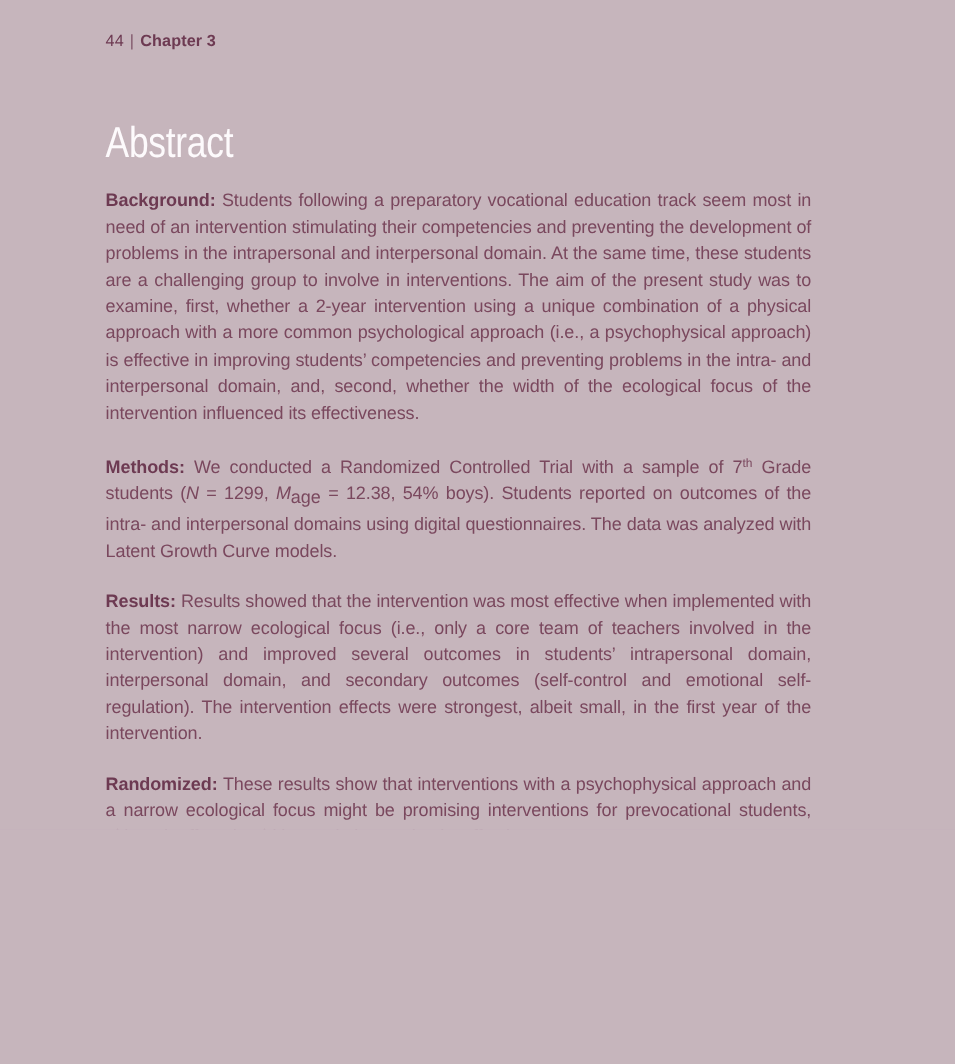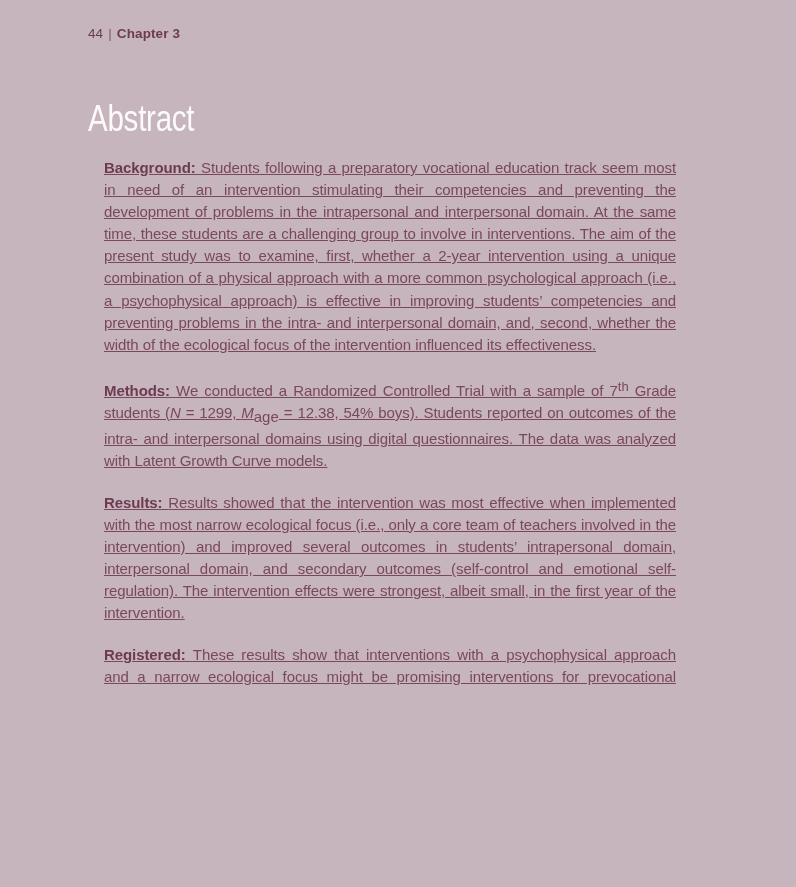--- a/index.html
+++ b/index.html
@@ -54,35 +54,34 @@
     top: 157px;
     left: 88px;
     width: 588px;
     font-size: 15px;
     line-height: 22.1px;
     color: var(--body-text, #7a485e);
     text-align: justify;
     letter-spacing: -0.08px;
   }
   .body-text p {
-    margin: 0 0 20px 16px;
-    text-decoration: underline;
+    margin: 0 0 20px 0;
   }
   .body-text p:last-child {
     margin-bottom: 0;
   }
   .seg-bold {
     font-weight: 700;
     color: var(--bold-text, #6d3a52);
   }
   .seg-italic {
     font-style: italic;
   }
   .seg-sup {
-    font-size: 13px;
+    font-size: 10px;
     vertical-align: 5px;
     letter-spacing: 0;
   }
   .seg-sub {
     font-size: 15px;
     vertical-align: -3.5px;
     letter-spacing: 0;
   }
 </style>
 </head>
@@ -93,16 +92,16 @@
   <header class="running-header">
     <span class="page-num">44</span><span class="sep">|</span><span class="chapter">Chapter 3</span>
   </header>
 
   <h1 class="title">Abstract</h1>
 
   <main class="body-text" id="paragraphs">
       <p><span class="seg-bold">Background: </span><span class="seg-normal">Students following a preparatory vocational education track seem most in need of an intervention stimulating their competencies and preventing the development of problems in the intrapersonal and interpersonal domain. At the same time, these students are a challenging group to involve in interventions. The aim of the present study was to examine, first, whether a 2-year intervention using a unique combination of a physical approach with a more common psychological approach (i.e., a psychophysical approach) is effective in improving students’ competencies and preventing problems in the intra- and interpersonal domain, and, second, whether the width of the ecological focus of the intervention influenced its effectiveness.</span></p>
       <p><span class="seg-bold">Methods: </span><span class="seg-normal">We conducted a Randomized Controlled Trial with a sample of 7</span><span class="seg-sup">th</span><span class="seg-normal"> Grade students (</span><span class="seg-italic">N</span><span class="seg-normal"> = 1299, </span><span class="seg-italic">M</span><span class="seg-sub">age</span><span class="seg-normal"> = 12.38, 54% boys). Students reported on outcomes of the intra- and interpersonal domains using digital questionnaires. The data was analyzed with Latent Growth Curve models.</span></p>
       <p><span class="seg-bold">Results: </span><span class="seg-normal">Results showed that the intervention was most effective when implemented with the most narrow ecological focus (i.e., only a core team of teachers involved in the intervention) and improved several outcomes in students’ intrapersonal domain, interpersonal domain, and secondary outcomes (self-control and emotional self-regulation). The intervention effects were strongest, albeit small, in the first year of the intervention.</span></p>
-      <p><span class="seg-bold">Registered: </span><span class="seg-normal">These results show that interventions with a psychophysical approach and a narrow ecological focus might be promising interventions for prevocational students, although effort should be put in increasing its effectiveness.</span></p>
+      <p><span class="seg-bold">Randomized: </span><span class="seg-normal">These results show that interventions with a psychophysical approach and a narrow ecological focus might be promising interventions for prevocational students, although effort should be put in increasing its effectiveness.</span></p>
     </main>
 
 </div>
 
 </body></html>

